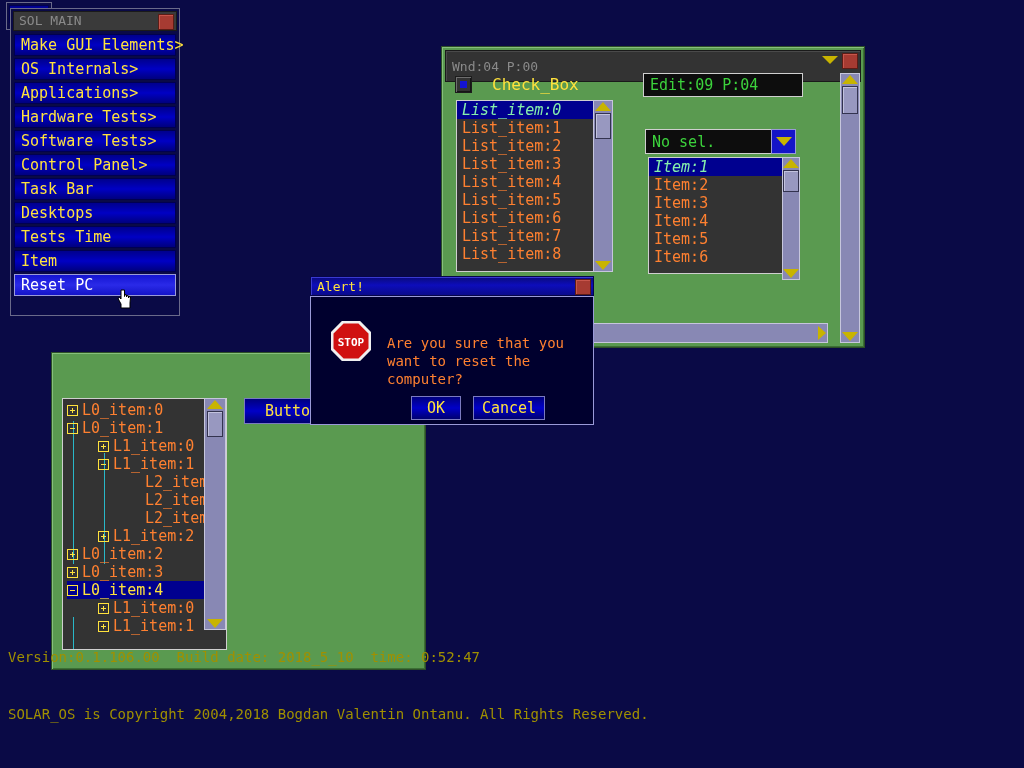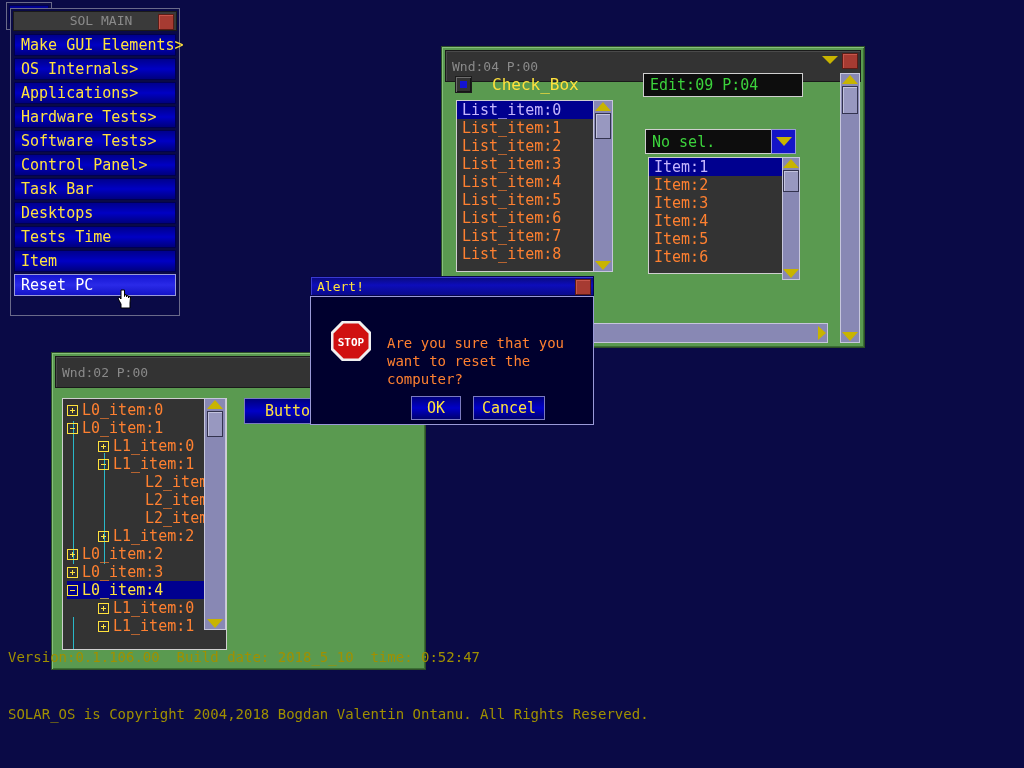--- a/index.html
+++ b/index.html
@@ -72,21 +72,21 @@
     position: relative;
   }
   .lbitem {
     color: #ff8030;
     font-size: 15px;
     line-height: 18px;
     padding-left: 5px;
     white-space: nowrap;
     font-family: "DejaVu Sans Mono", "Liberation Mono", monospace;
   }
-  .lbitem.sel { background: #00008f; color: #c4b5fd; }
+  .lbitem.sel { background: #00008f; color: #86efac; font-style: italic; }
 
   
   .sb-v {
     position: absolute;
     background: #8888b4;
     border: 1px solid #c6c6dc;
     box-sizing: border-box;
   }
   .sb-h {
     position: absolute;
@@ -119,23 +119,22 @@
   }
   #mainmenu .mtitle {
     height: 20px;
     background: #3a3a3a;
     border: 1px solid #1a1a1a;
     position: relative;
     box-sizing: border-box;
     margin: 2px 2px 3px 2px;
   }
   #mainmenu .mtitle span {
-    color: #8a8a8a; font-size: 13px; line-height: 18px; padding-left: 12px; display: block;
-    font-family: "DejaVu Sans Mono", "Liberation Mono", monospace;
-    text-align: center;
+    color: #8a8a8a; font-size: 13px; line-height: 18px; padding-left: 5px; display: block;
+    font-family: "DejaVu Sans Mono", "Liberation Mono", monospace;
   }
   .menuitem {
     height: 22px;
     margin: 2px 3px;
     background: linear-gradient(to bottom,#00008c 0%, #0000c4 50%, #00007e 100%);
     border: 1px solid #000050;
     color: #ffe23c;
     font-size: 15px;
     line-height: 21px;
     padding-left: 6px;
@@ -345,25 +344,20 @@
 
     <div class="sb-h" style="left:4px; bottom:4px; width:382px; height:20px;">
       <div class="arr-lf" style="left:1px; top:2px;"></div>
       <div class="sb-thumb" style="left:12px; top:1px; width:26px; height:16px;"></div>
       <div class="arr-rt" style="right:1px; top:2px;"></div>
     </div>
   </div>
 
   <div class="win frame-green" style="left:51px; top:352px; width:375px; height:318px;">
 
-    <div class="titlebar" style="margin:3px 3px 0 3px; width:367px;">
-      <span class="tlabel">Wnd:02 P:00</span>
-      <div class="tri-down-title"></div>
-      <div class="closebox"></div>
-    </div>
 
     <div class="darkbox" style="position:absolute; left:10px; top:45px; width:165px; height:252px;">
 
       <div class="tline" style="left:10px; top:22px; height:143px;"></div>
       <div class="tline" style="left:41px; top:54px; height:111px;"></div>
       <div class="tline" style="left:10px; top:218px; height:36px;"></div>
 
       <div class="tnode" style="left:4px; top:2px;">
         <span class="tbox plus"></span><span>L0_item:0</span>
       </div>

